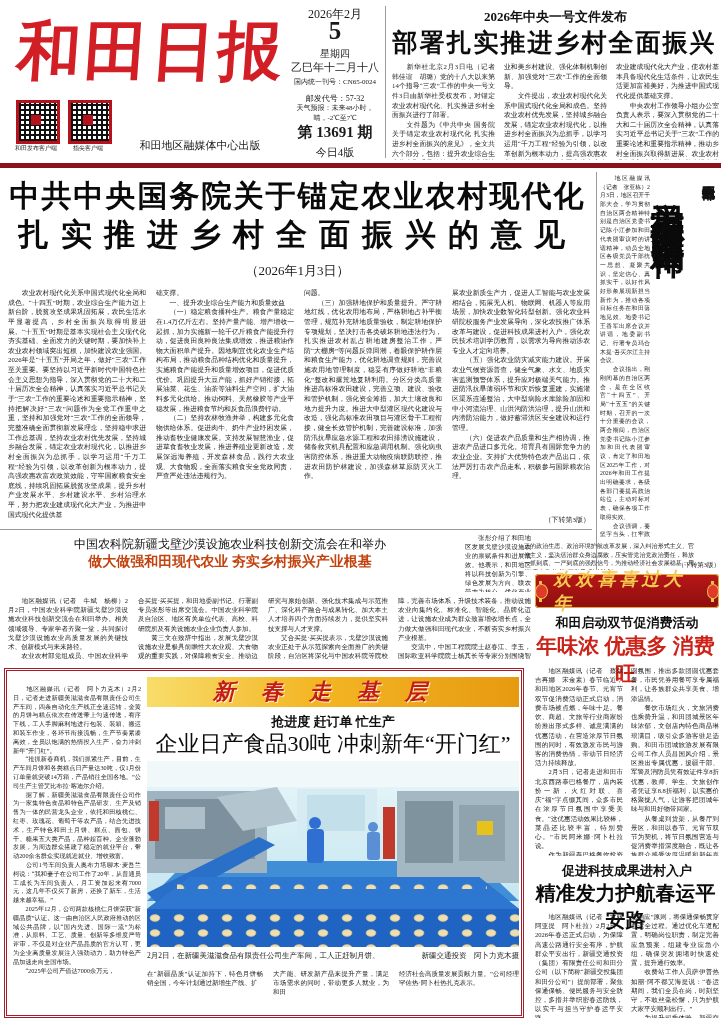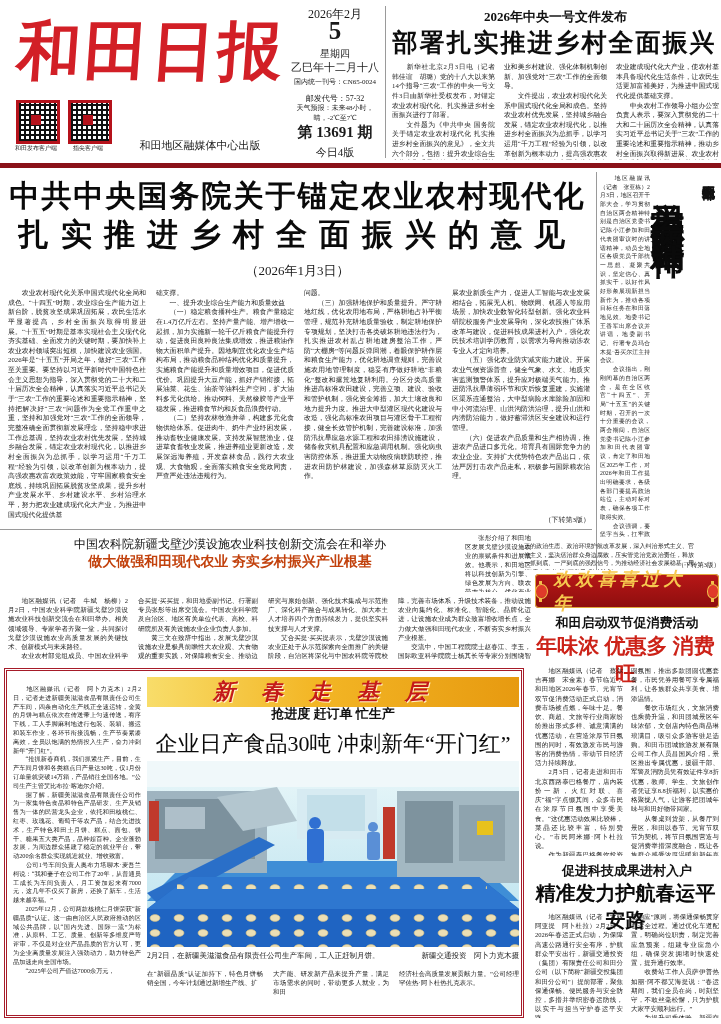--- a/index.html
+++ b/index.html
@@ -125,21 +125,21 @@
 　　“抢抓新春商机，我们抓紧生产，目前，生产车间月饼和各类糕点日产量达30吨，仅1月份订单量就突破14万箱，产品销往全国各地。”公司生产主管艾比布拉·喀迪尔介绍。
 　　据了解，新疆美滋滋食品有限责任公司作为一家集特色食品和特色产品研发、生产及销售为一体的民营龙头企业，依托和田核桃仁、红枣、玫瑰花、葡萄干等农产品，结合先进技术，生产特色和田土月饼、糕点、面包、饼干、糖果五大类产品，品种超百种。企业蓬勃发展，为周边群众搭建了稳定的就业平台，带动200余名群众实现就近就业、增收致富。
 　　公司1号车间负责人奥布力塔聊木·麦吾兰柯说：“我和妻子在公司工作了20年，从普通员工成长为车间负责人，月工资加起来有7000元，这几年不仅买了新房，还换了新车，生活越来越幸福。”
 　　2025年12月，公司两款核桃仁月饼荣获“新疆品质”认证。这一由自治区人民政府推动的区域公共品牌，以“国内先进、国际一流”为标准，从原料、工艺、质量、创新等多维度严苛评审，不仅是对企业产品品质的官方认可，更为企业高质量发展注入强劲动力，助力特色产品加速走向全国市场。
 　　“2025年公司产值达7000余万元，</div>
 
   <div class="abs" style="left:140px;top:6px;width:372px;height:30px;
               background:linear-gradient(90deg,#f8dd6a,#f3b625 45%,#e79a10);display:flex;align-items:center;justify-content:center;">
     <span style="color:#c41a1a;font-weight:bold;font-style:italic;font-size:22px;letter-spacing:26px;text-shadow:1px 1px 0 #fff3c4;">新春走基层</span>
   </div>
-  <div class="abs center kicker" style="left:140px;top:34px;width:372px;font-size:13px;">抢进度  赶订单  忙生产</div>
+  <div class="abs center kicker" style="left:140px;top:42px;width:372px;font-size:13px;">抢进度  赶订单  忙生产</div>
   <div class="abs center" style="left:136px;top:58px;width:380px;font-size:22px;font-weight:normal;color:#0a0a0a;">企业日产食品30吨  冲刺新年“开门红”</div>
 
   <svg class="abs" style="left:140px;top:90px;" width="372" height="186" viewBox="0 0 372 186">
     <defs>
       <linearGradient id="bg" x1="0" y1="0" x2="0" y2="1">
         <stop offset="0" stop-color="#e9f7f9"></stop>
           <stop offset="1" stop-color="#b9e1ee"></stop>
       </linearGradient>
       <pattern id="mc" width="24" height="15" patternUnits="userSpaceOnUse">
         <ellipse cx="8" cy="7" rx="5" ry="3.4" fill="#ecdfb4" stroke="#cdb97e" stroke-width="0.6"></ellipse>

